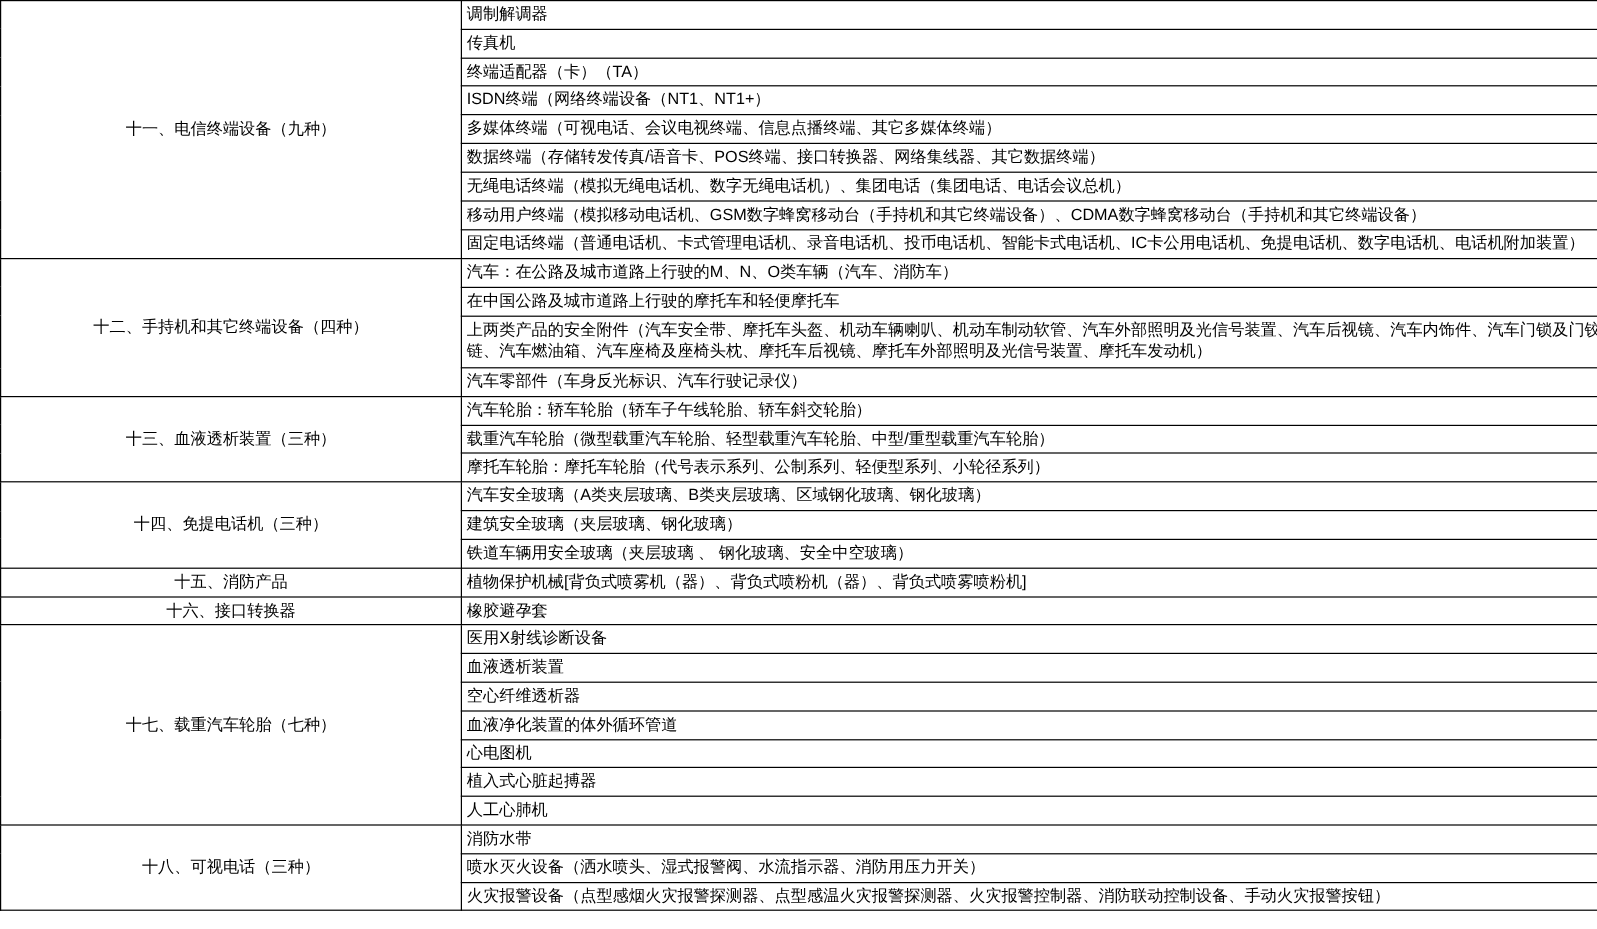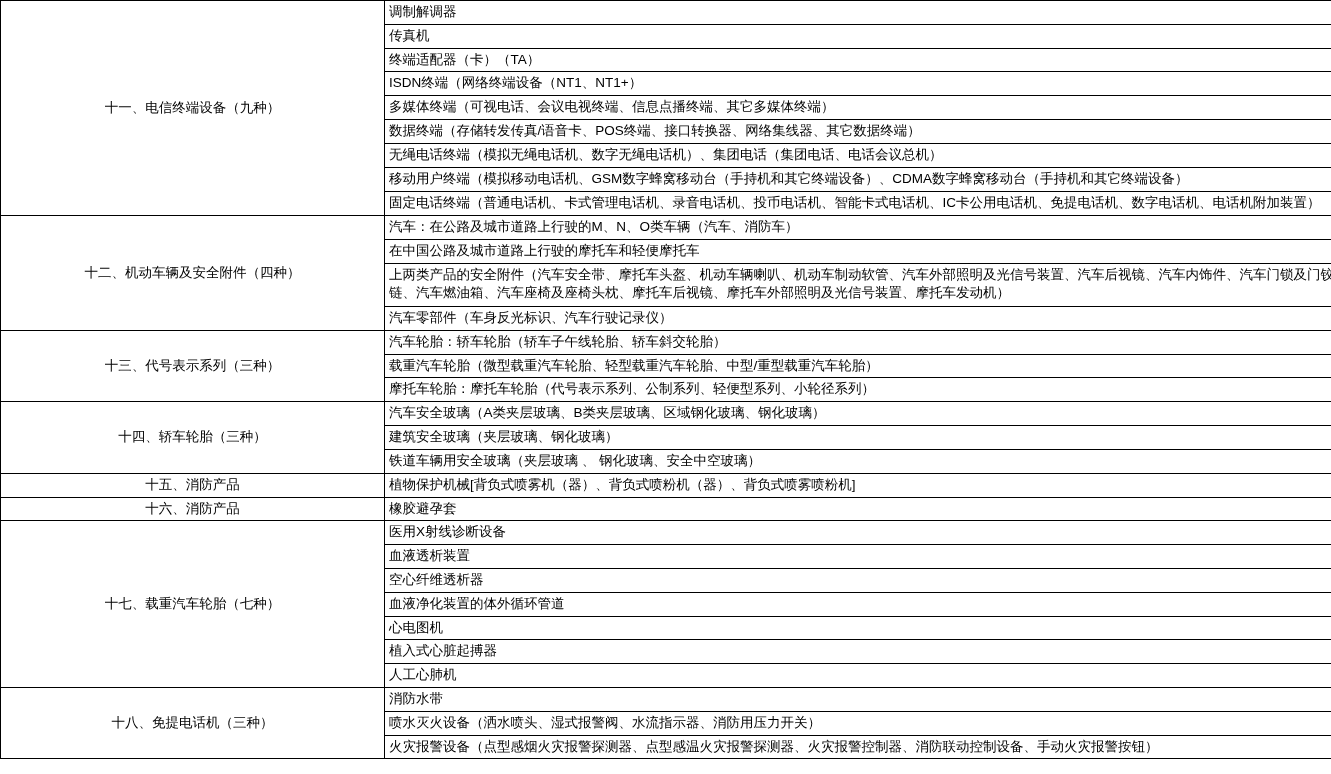--- a/index.html
+++ b/index.html
@@ -77,62 +77,62 @@
         <td class="item">无绳电话终端（模拟无绳电话机、数字无绳电话机）、集团电话（集团电话、电话会议总机）</td>
       </tr>
       <tr>
         <td class="item">移动用户终端（模拟移动电话机、GSM数字蜂窝移动台（手持机和其它终端设备）、CDMA数字蜂窝移动台（手持机和其它终端设备）</td>
       </tr>
       <tr>
         <td class="item multi">固定电话终端（普通电话机、卡式管理电话机、录音电话机、投币电话机、智能卡式电话机、IC卡公用电话机、免提电话机、数字电话机、电话机附加装置）</td>
       </tr>
 
       <tr>
-        <td class="cat" rowspan="4">十二、机动车辆及安全附件（四种）</td>
+        <td class="cat" rowspan="4">十二、手持机和其它终端设备（四种）</td>
         <td class="item">汽车：在公路及城市道路上行驶的M、N、O类车辆（汽车、消防车）</td>
       </tr>
       <tr>
         <td class="item">在中国公路及城市道路上行驶的摩托车和轻便摩托车</td>
       </tr>
       <tr>
         <td class="item multi">上两类产品的安全附件（汽车安全带、摩托车头盔、机动车辆喇叭、机动车制动软管、汽车外部照明及光信号装置、汽车后视镜、汽车内饰件、汽车门锁及门铰链、汽车燃油箱、汽车座椅及座椅头枕、摩托车后视镜、摩托车外部照明及光信号装置、摩托车发动机）</td>
       </tr>
       <tr>
         <td class="item">汽车零部件（车身反光标识、汽车行驶记录仪）</td>
       </tr>
 
       <tr>
-        <td class="cat" rowspan="3">十三、代号表示系列（三种）</td>
+        <td class="cat" rowspan="3">十三、血液透析装置（三种）</td>
         <td class="item">汽车轮胎：轿车轮胎（轿车子午线轮胎、轿车斜交轮胎）</td>
       </tr>
       <tr>
         <td class="item">载重汽车轮胎（微型载重汽车轮胎、轻型载重汽车轮胎、中型/重型载重汽车轮胎）</td>
       </tr>
       <tr>
         <td class="item">摩托车轮胎：摩托车轮胎（代号表示系列、公制系列、轻便型系列、小轮径系列）</td>
       </tr>
 
       <tr>
-        <td class="cat" rowspan="3">十四、轿车轮胎（三种）</td>
+        <td class="cat" rowspan="3">十四、免提电话机（三种）</td>
         <td class="item">汽车安全玻璃（A类夹层玻璃、B类夹层玻璃、区域钢化玻璃、钢化玻璃）</td>
       </tr>
       <tr>
         <td class="item">建筑安全玻璃（夹层玻璃、钢化玻璃）</td>
       </tr>
       <tr>
         <td class="item">铁道车辆用安全玻璃（夹层玻璃 、 钢化玻璃、安全中空玻璃）</td>
       </tr>
 
       <tr>
         <td class="cat">十五、消防产品</td>
         <td class="item">植物保护机械[背负式喷雾机（器）、背负式喷粉机（器）、背负式喷雾喷粉机]</td>
       </tr>
 
       <tr>
-        <td class="cat">十六、消防产品</td>
+        <td class="cat">十六、接口转换器</td>
         <td class="item">橡胶避孕套</td>
       </tr>
 
       <tr>
         <td class="cat" rowspan="7">十七、载重汽车轮胎（七种）</td>
         <td class="item">医用X射线诊断设备</td>
       </tr>
       <tr>
         <td class="item">血液透析装置</td>
       </tr>
@@ -146,21 +146,21 @@
         <td class="item">心电图机</td>
       </tr>
       <tr>
         <td class="item">植入式心脏起搏器</td>
       </tr>
       <tr>
         <td class="item">人工心肺机</td>
       </tr>
 
       <tr>
-        <td class="cat" rowspan="3">十八、免提电话机（三种）</td>
+        <td class="cat" rowspan="3">十八、可视电话（三种）</td>
         <td class="item">消防水带</td>
       </tr>
       <tr>
         <td class="item">喷水灭火设备（洒水喷头、湿式报警阀、水流指示器、消防用压力开关）</td>
       </tr>
       <tr>
         <td class="item">火灾报警设备（点型感烟火灾报警探测器、点型感温火灾报警探测器、火灾报警控制器、消防联动控制设备、手动火灾报警按钮）</td>
       </tr>
     </tbody>
   </table>

